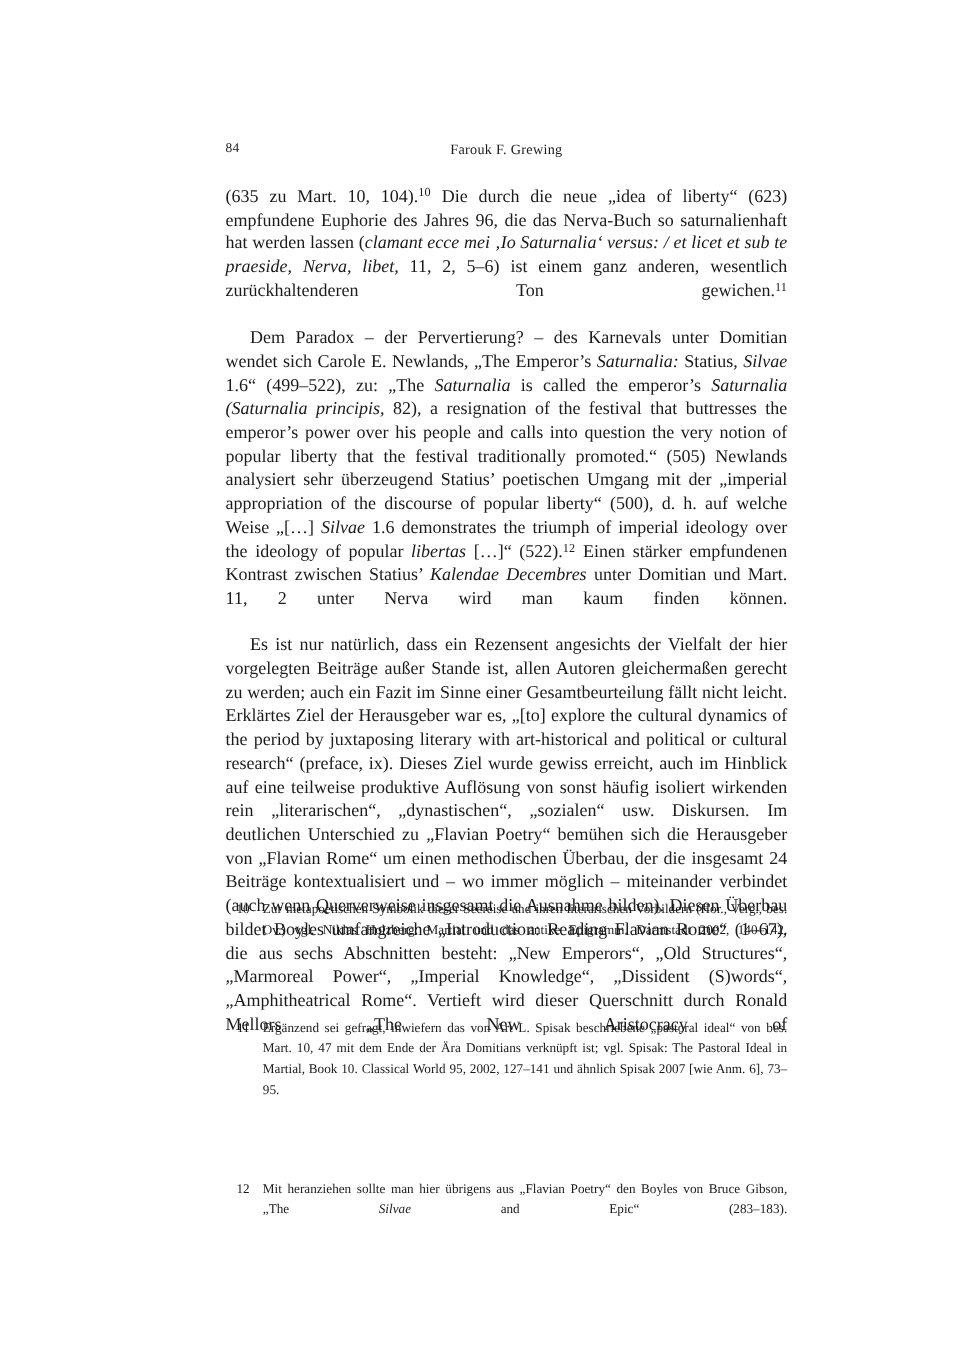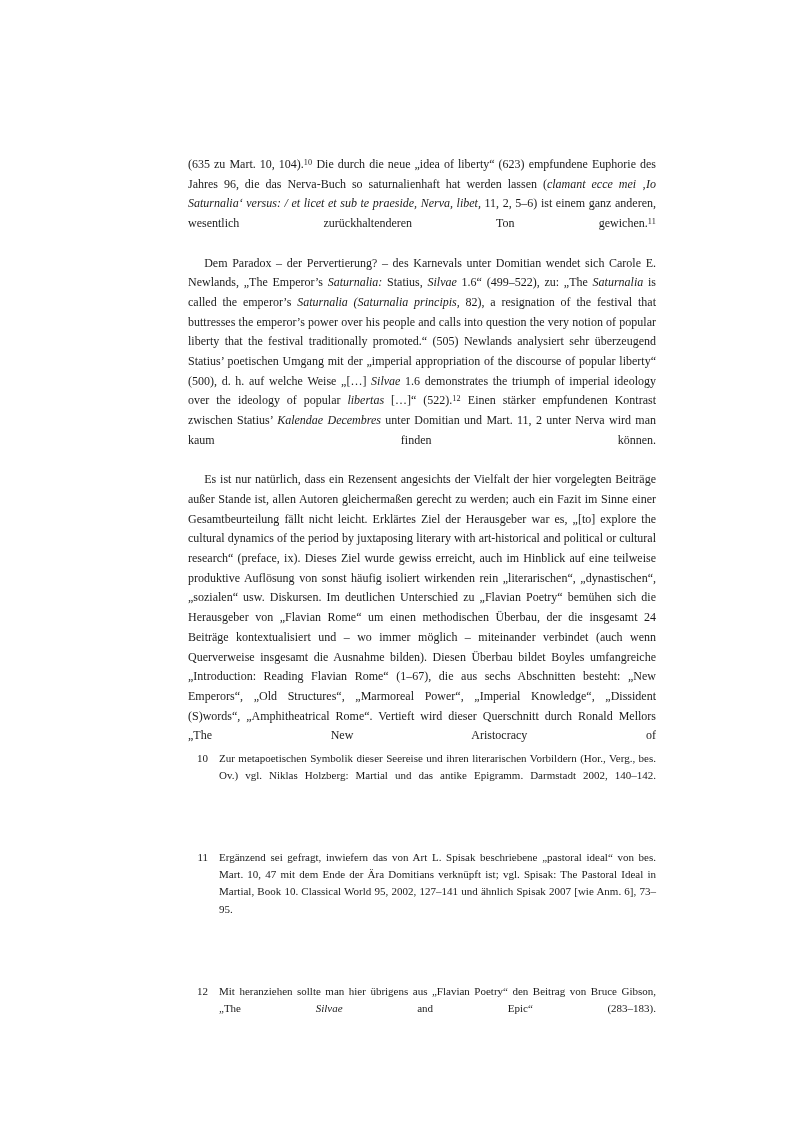--- a/index.html
+++ b/index.html
@@ -52,21 +52,21 @@
     font-size: 11.8px;
     letter-spacing: 0.25px;
   }
 
   
   .textblock {
     position: absolute;
     left: 188px;
     top: 155px;
     width: 468px;
-    font-size: 12px;
+    font-size: 15px;
     line-height: 19.7px;
     text-align: justify;
     text-justify: inter-word;
     hyphens: manual;
   }
   .textblock p {
     margin: 0;
     text-indent: 0;
   }
   .textblock p.indent {
@@ -125,35 +125,39 @@
     display: block;
     text-align: justify;
     margin-top: 48px;
   }
 </style>
 </head>
 <body>
 
 <div class="page">
 
+  <div class="running-head">
+    <span class="folio">84</span>
+    <span class="head-title">Farouk F. Grewing</span>
+  </div>
 
   <div class="textblock" id="body-text">
       <p><span>(635 zu Mart. 10, 104).</span><sup>10</sup><span> Die durch die neue „idea of liberty“ (623) empfundene Euphorie des Jahres 96, die das Nerva-Buch so saturnalienhaft hat werden lassen (</span><i>clamant ecce mei ‚Io Saturnalia‘ versus: / et licet et sub te praeside, Nerva, libet,</i><span> 11, 2, 5–6) ist einem ganz anderen, wesentlich zurückhaltenderen Ton gewichen.</span><sup>11</sup></p>
       <p class="indent"><span>Dem Paradox – der Pervertierung? – des Karnevals unter Domitian wendet sich Carole E. Newlands, „The Emperor’s </span><i>Saturnalia:</i><span> Statius, </span><i>Silvae</i><span> 1.6“ (499–522), zu: „The </span><i>Saturnalia</i><span> is called the emperor’s </span><i>Saturnalia (Saturnalia principis,</i><span> 82), a resignation of the festival that buttresses the emperor’s power over his people and calls into question the very notion of popular liberty that the festival traditionally promoted.“ (505) Newlands analysiert sehr überzeugend Statius’ poetischen Umgang mit der „imperial appropriation of the discourse of popular liberty“ (500), d. h. auf welche Weise „[…] </span><i>Silvae</i><span> 1.6 demonstrates the triumph of imperial ideology over the ideology of popular </span><i>libertas</i><span> […]“ (522).</span><sup>12</sup><span> Einen stärker empfundenen Kontrast zwischen Statius’ </span><i>Kalendae Decembres</i><span> unter Domitian und Mart. 11, 2 unter Nerva wird man kaum finden können.</span></p>
       <p class="indent"><span>Es ist nur natürlich, dass ein Rezensent angesichts der Vielfalt der hier vorgelegten Beiträge außer Stande ist, allen Autoren gleichermaßen gerecht zu werden; auch ein Fazit im Sinne einer Gesamtbeurteilung fällt nicht leicht. Erklärtes Ziel der Herausgeber war es, „[to] explore the cultural dynamics of the period by juxtaposing literary with art-historical and political or cultural research“ (preface, ix). Dieses Ziel wurde gewiss erreicht, auch im Hinblick auf eine teilweise produktive Auflösung von sonst häufig isoliert wirkenden rein „literarischen“, „dynastischen“, „sozialen“ usw. Diskursen. Im deutlichen Unterschied zu „Flavian Poetry“ bemühen sich die Herausgeber von „Flavian Rome“ um einen methodischen Überbau, der die insgesamt 24 Beiträge kontextualisiert und – wo immer möglich – miteinander verbindet (auch wenn Querverweise insgesamt die Ausnahme bilden). Diesen Überbau bildet Boyles umfangreiche „Introduction: Reading Flavian Rome“ (1–67), die aus sechs Abschnitten besteht: „New Emperors“, „Old Structures“, „Marmoreal Power“, „Imperial Knowledge“, „Dissident (S)words“, „Amphitheatrical Rome“. Vertieft wird dieser Querschnitt durch Ronald Mellors „The New Aristocracy of</span></p>
     </div>
 
   <div class="footnotes" id="footnote-block">
       <div class="fn">
         <span class="fn-num">10</span>
         <span class="fn-text"><span>Zur metapoetischen Symbolik dieser Seereise und ihren literarischen Vorbildern (Hor., Verg., bes. Ov.) vgl. Niklas Holzberg: Martial und das antike Epigramm. Darmstadt 2002, 140–142.</span></span>
       </div>
       <div class="fn">
         <span class="fn-num">11</span>
         <span class="fn-text"><span>Ergänzend sei gefragt, inwiefern das von Art L. Spisak beschriebene „pastoral ideal“ von bes. Mart. 10, 47 mit dem Ende der Ära Domitians verknüpft ist; vgl. Spisak: The Pastoral Ideal in Martial, Book 10. Classical World 95, 2002, 127–141 und ähnlich Spisak 2007 [wie Anm. 6], 73–95.</span></span>
       </div>
       <div class="fn">
         <span class="fn-num">12</span>
-        <span class="fn-text"><span>Mit heranziehen sollte man hier übrigens aus „Flavian Poetry“ den Beitrag von Bruce Gibson, „The </span><i>Silvae</i><span> and Epic“ (283–183).</span></span>
+        <span class="fn-text"><span>Mit heranziehen sollte man hier übrigens aus „Flavian Poetry“ den Boyles von Bruce Gibson, „The </span><i>Silvae</i><span> and Epic“ (283–183).</span></span>
       </div>
     </div>
 
 </div>
 
 </body></html>

